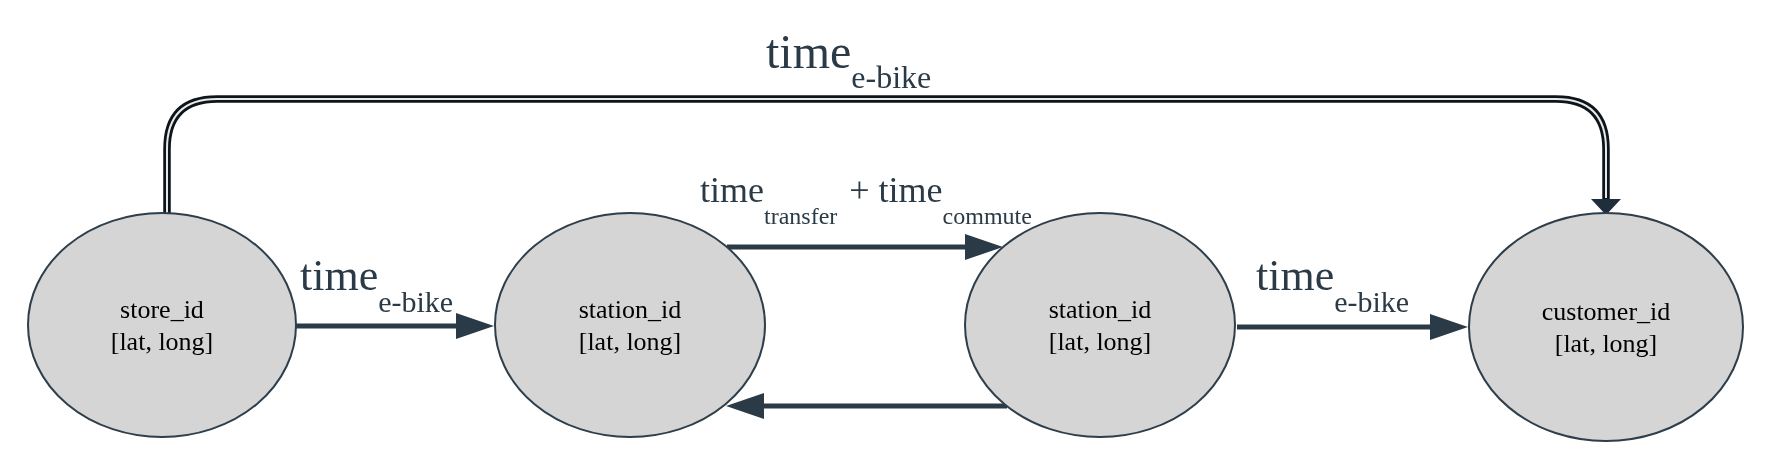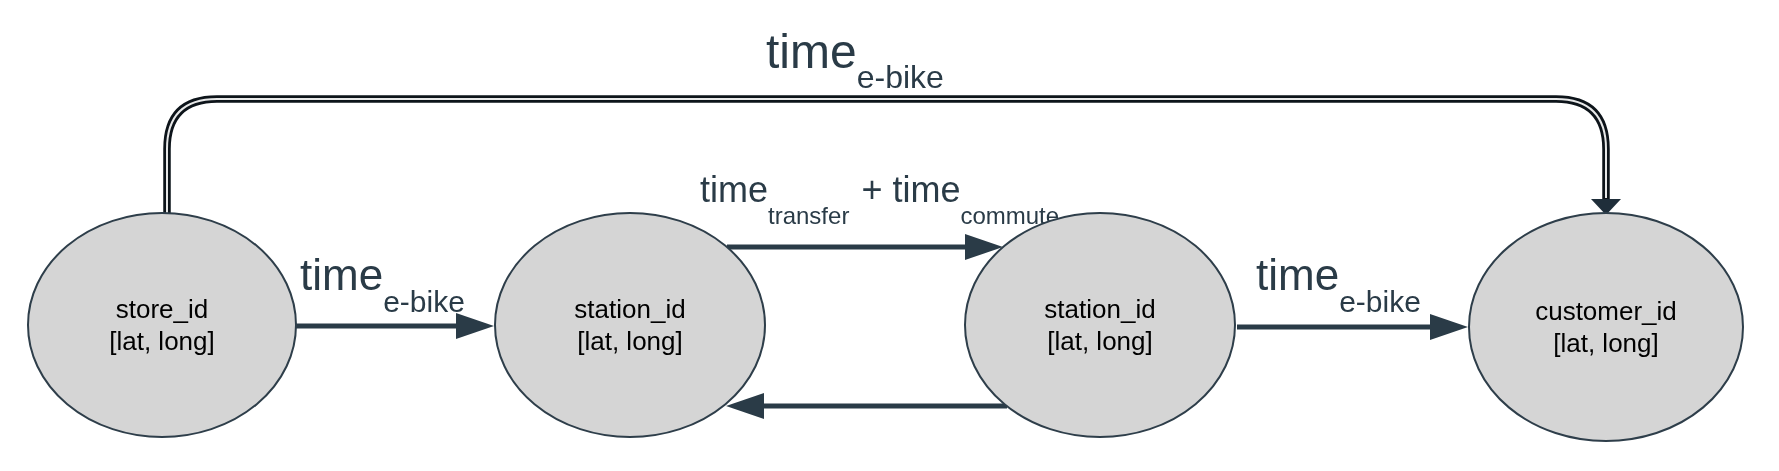--- a/index.html
+++ b/index.html
@@ -1,19 +1,19 @@
 <!DOCTYPE html>
 <html style="--bg: #ffffff; --node-fill: #d5d5d5; --node-stroke: #2e3e4a; --node-text: #000000; --edge: #2a3b47; --edge-dark: #0d141a; --label: #2a3b47;"><head>
 <meta charset="utf-8">
 <style>
   html, body { margin: 0; padding: 0; background: #ffffff; }
   .canvas {
     width: 1779px; height: 471px;
     background: var(--bg, #ffffff);
-    font-family: Liberation Sans, sans-serif;
+    font-family: Liberation Serif, serif;
     position: relative; overflow: hidden;
   }
   svg { display: block; }
 
   .node {
     fill: var(--node-fill, #d5d5d5);
     stroke: var(--node-stroke, #2e3e4a);
     stroke-width: 2px;
   }
   .node-text {

